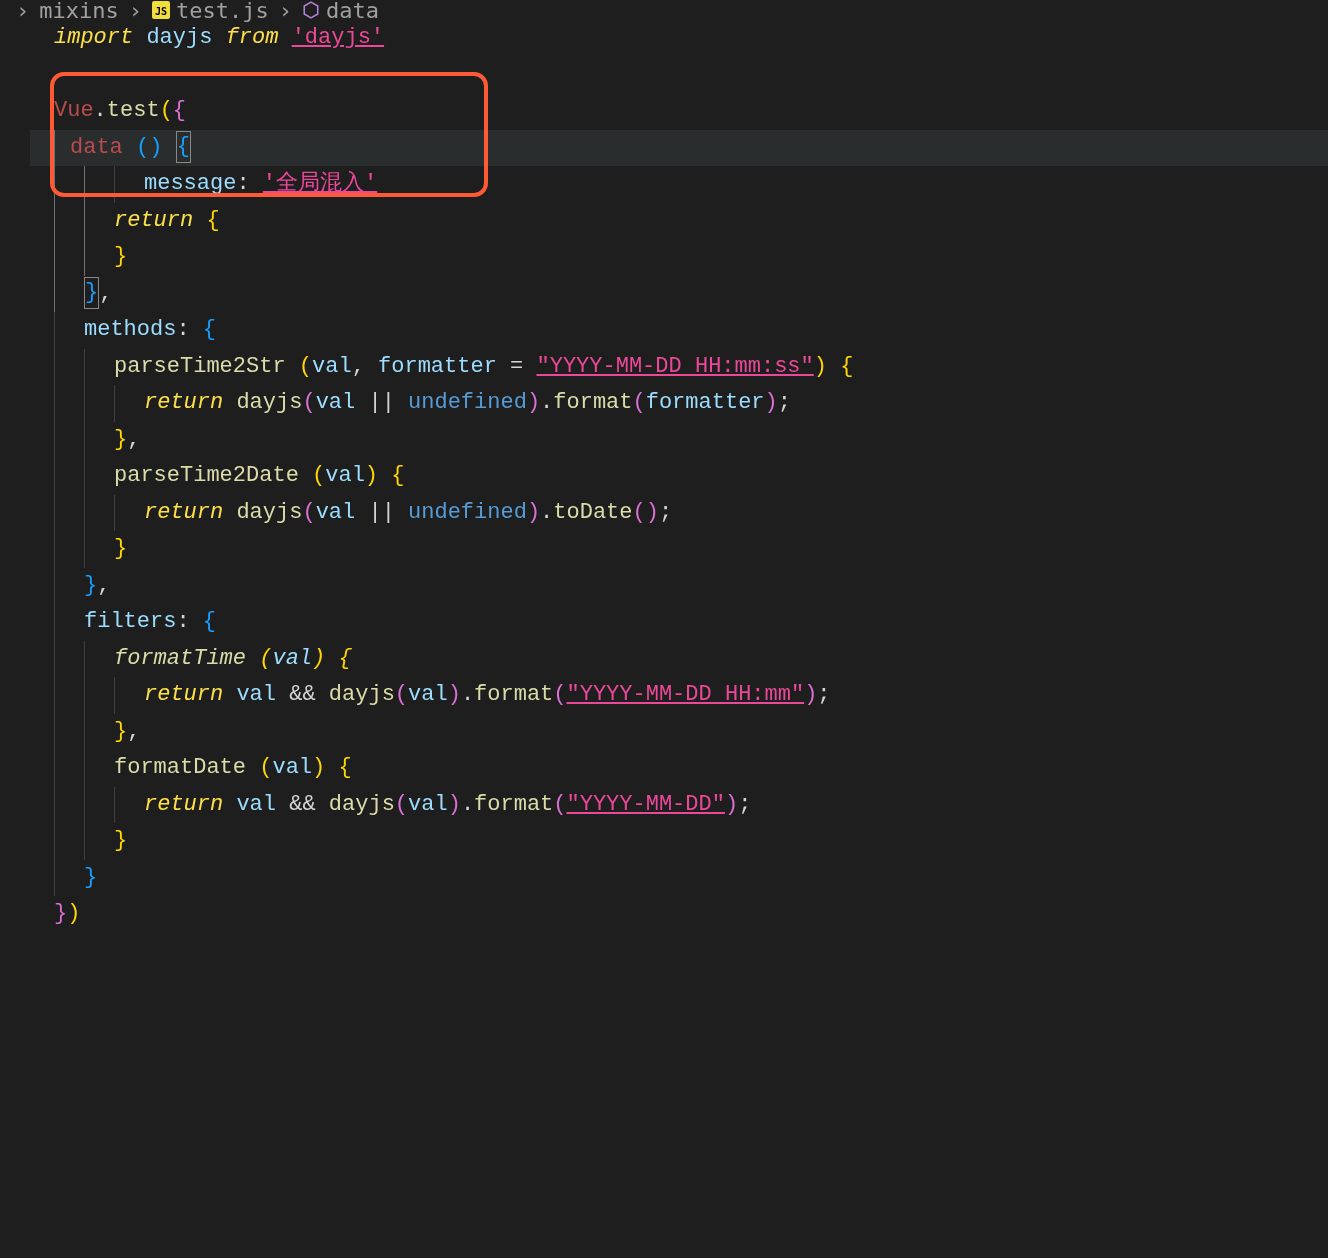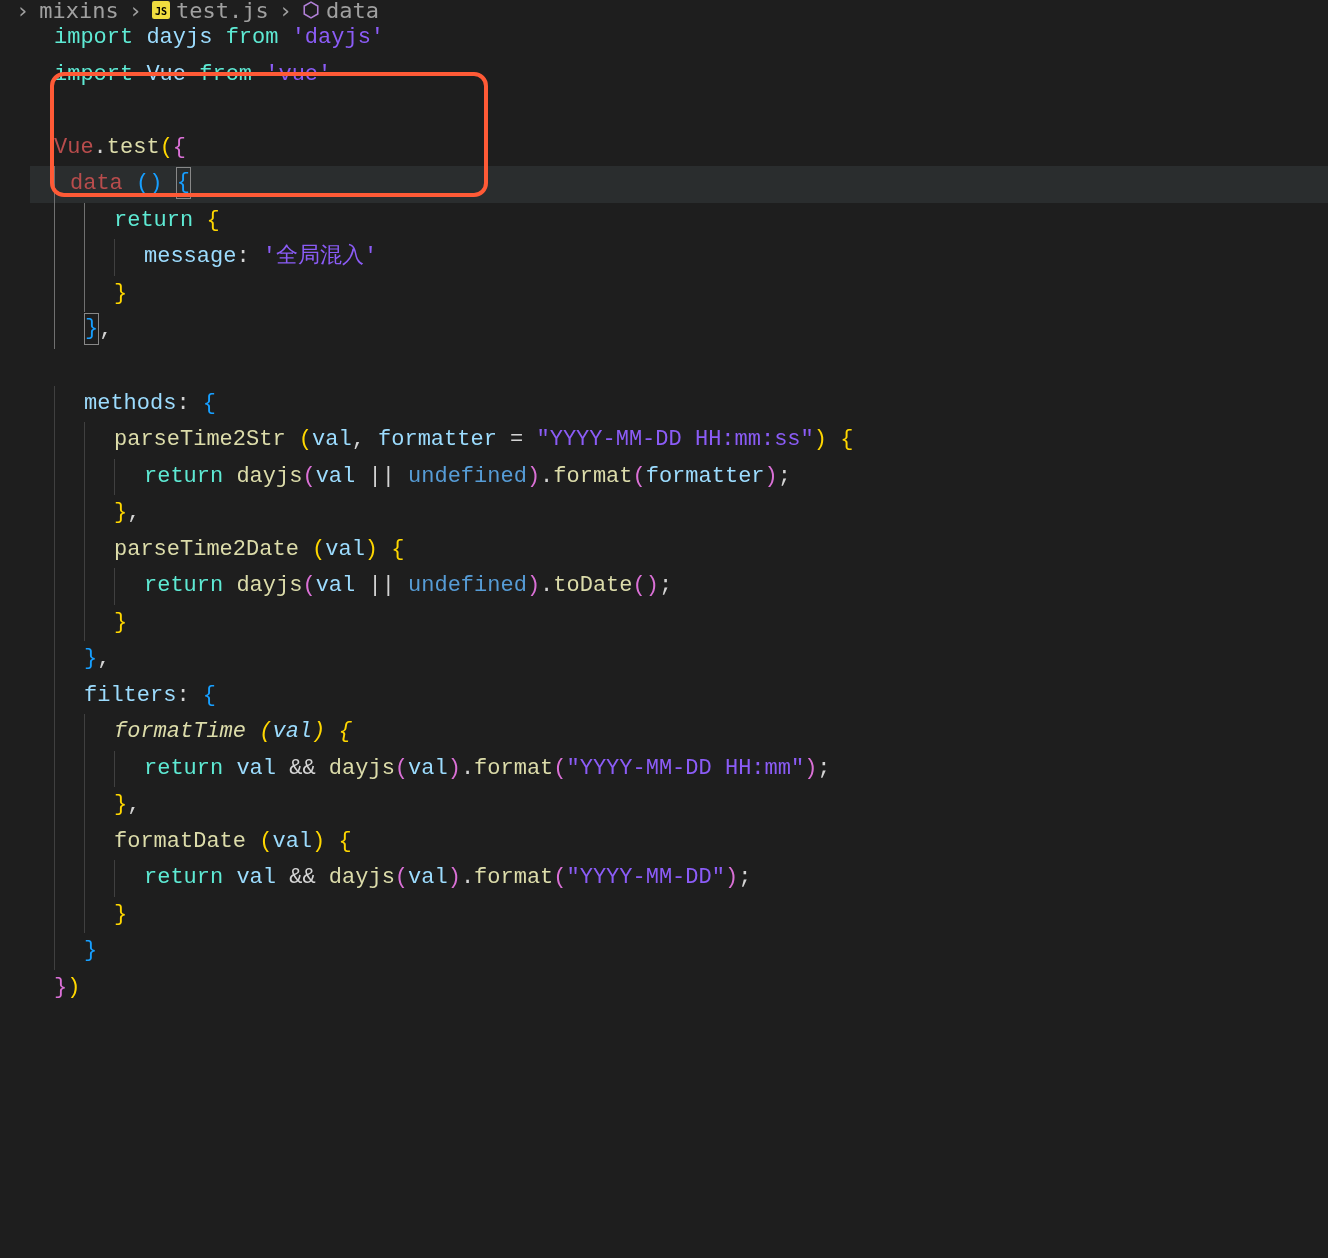--- a/index.html
+++ b/index.html
@@ -70,23 +70,23 @@
   }
   .indent-guide.active { background: #707070; }
   .bracket-box {
     display: inline-block;
     border: 1px solid #888;
     line-height: 30px;
     height: 32px;
     vertical-align: middle;
   }
   
-  .tk-kw { color: #5eead4; }
+  .tk-kw { color: #fde047; font-style: italic; }
   .tk-var { color: #9cdcfe; }
-  .tk-str { color: #8b5cf6; }
+  .tk-str { color: #ec4899; text-decoration: underline; }
   .tk-fn { color: #dcdcaa; }
   .tk-comment { color: #6a9955; }
   .tk-op { color: #d4d4d4; }
   .tk-brace-y { color: #ffd700; }
   .tk-brace-p { color: #da70d6; }
   .tk-brace-b { color: #179fff; }
   .tk-prop { color: #9cdcfe; }
   .tk-const { color: #569cd6; }
   .tk-param { color: #9cdcfe; }
   .dim-red { color: #b84c4c; }
@@ -141,29 +141,28 @@
       <div class="ln"></div>
       <div class="ln"></div>
       <div class="ln"></div>
       <div class="ln"></div>
       <div class="ln"></div>
       <div class="ln"></div>
     </div>
   <div class="code" id="code">
     <div class="highlight-box" id="hlbox" style="left: 20px; top: 52px; width: 438px; height: 125px;"></div>
   <div class="line" style="padding-left: 24px;"><span class="tk-kw">import</span><span> </span><span class="tk-var">dayjs</span><span> </span><span class="tk-kw">from</span><span> </span><span class="tk-str">'dayjs'</span></div>
-      <div class="line" style="padding-left: 24px;"><span class="tk-kw">import</span><span> </span><span class="tk-var">Vue</span><span> </span><span class="tk-kw">from</span><span> </span><span class="tk-str">'vue'</span></div>
       <div class="line" style="padding-left: 24px;"><span></span></div>
       <div class="line" style="padding-left: 24px;"><span class="dim-red">Vue</span><span class="tk-op">.</span><span class="tk-fn">test</span><span class="tk-brace-y">(</span><span class="tk-brace-p">{</span></div>
       <div class="line hl" style="padding-left: 40px;"><span class="indent-guide active" style="left: 24px;"></span><span class="dim-red">data</span><span> </span><span class="tk-brace-b">(</span><span class="tk-brace-b">)</span><span> </span><span class="tk-brace-b bracket-box">{</span></div>
+      <div class="line" style="padding-left: 114px;"><span class="indent-guide active" style="left: 24px;"></span><span class="indent-guide active" style="left: 54px;"></span><span class="indent-guide" style="left: 84px;"></span><span class="tk-prop">message</span><span>: </span><span class="tk-str">'全局混入'</span></div>
       <div class="line" style="padding-left: 84px;"><span class="indent-guide active" style="left: 24px;"></span><span class="indent-guide active" style="left: 54px;"></span><span class="tk-kw">return</span><span> </span><span class="tk-brace-y">{</span></div>
-      <div class="line" style="padding-left: 114px;"><span class="indent-guide active" style="left: 24px;"></span><span class="indent-guide active" style="left: 54px;"></span><span class="indent-guide" style="left: 84px;"></span><span class="tk-prop">message</span><span>: </span><span class="tk-str">'全局混入'</span></div>
       <div class="line" style="padding-left: 84px;"><span class="indent-guide active" style="left: 24px;"></span><span class="indent-guide active" style="left: 54px;"></span><span class="tk-brace-y">}</span></div>
       <div class="line" style="padding-left: 54px;"><span class="indent-guide active" style="left: 24px;"></span><span class="tk-brace-b bracket-box">}</span><span>,</span></div>
-      <div class="line" style="padding-left: 54px; margin-top: 37px;"><span class="indent-guide" style="left: 24px;"></span><span class="tk-prop">methods</span><span>: </span><span class="tk-brace-b">{</span></div>
+      <div class="line" style="padding-left: 54px;"><span class="indent-guide" style="left: 24px;"></span><span class="tk-prop">methods</span><span>: </span><span class="tk-brace-b">{</span></div>
       <div class="line" style="padding-left: 84px;"><span class="indent-guide" style="left: 24px;"></span><span class="indent-guide" style="left: 54px;"></span><span class="tk-fn">parseTime2Str</span><span> </span><span class="tk-brace-y">(</span><span class="tk-param">val</span><span>, </span><span class="tk-param">formatter</span><span> = </span><span class="tk-str">"YYYY-MM-DD HH:mm:ss"</span><span class="tk-brace-y">)</span><span> </span><span class="tk-brace-y">{</span></div>
       <div class="line" style="padding-left: 114px;"><span class="indent-guide" style="left: 24px;"></span><span class="indent-guide" style="left: 54px;"></span><span class="indent-guide" style="left: 84px;"></span><span class="tk-kw">return</span><span> </span><span class="tk-fn">dayjs</span><span class="tk-brace-p">(</span><span class="tk-param">val</span><span> </span><span class="tk-op">||</span><span> </span><span class="tk-const">undefined</span><span class="tk-brace-p">)</span><span>.</span><span class="tk-fn">format</span><span class="tk-brace-p">(</span><span class="tk-param">formatter</span><span class="tk-brace-p">)</span><span>;</span></div>
       <div class="line" style="padding-left: 84px;"><span class="indent-guide" style="left: 24px;"></span><span class="indent-guide" style="left: 54px;"></span><span class="tk-brace-y">}</span><span>,</span></div>
       <div class="line" style="padding-left: 84px;"><span class="indent-guide" style="left: 24px;"></span><span class="indent-guide" style="left: 54px;"></span><span class="tk-fn">parseTime2Date</span><span> </span><span class="tk-brace-y">(</span><span class="tk-param">val</span><span class="tk-brace-y">)</span><span> </span><span class="tk-brace-y">{</span></div>
       <div class="line" style="padding-left: 114px;"><span class="indent-guide" style="left: 24px;"></span><span class="indent-guide" style="left: 54px;"></span><span class="indent-guide" style="left: 84px;"></span><span class="tk-kw">return</span><span> </span><span class="tk-fn">dayjs</span><span class="tk-brace-p">(</span><span class="tk-param">val</span><span> </span><span class="tk-op">||</span><span> </span><span class="tk-const">undefined</span><span class="tk-brace-p">)</span><span>.</span><span class="tk-fn">toDate</span><span class="tk-brace-p">(</span><span class="tk-brace-p">)</span><span>;</span></div>
       <div class="line" style="padding-left: 84px;"><span class="indent-guide" style="left: 24px;"></span><span class="indent-guide" style="left: 54px;"></span><span class="tk-brace-y">}</span></div>
       <div class="line" style="padding-left: 54px;"><span class="indent-guide" style="left: 24px;"></span><span class="tk-brace-b">}</span><span>,</span></div>
       <div class="line" style="padding-left: 54px;"><span class="indent-guide" style="left: 24px;"></span><span class="tk-prop">filters</span><span>: </span><span class="tk-brace-b">{</span></div>
       <div class="line" style="padding-left: 84px; font-style: italic;"><span class="indent-guide" style="left: 24px;"></span><span class="indent-guide" style="left: 54px;"></span><span class="tk-fn">formatTime</span><span> </span><span class="tk-brace-y">(</span><span class="tk-param">val</span><span class="tk-brace-y">)</span><span> </span><span class="tk-brace-y">{</span></div>
       <div class="line" style="padding-left: 114px;"><span class="indent-guide" style="left: 24px;"></span><span class="indent-guide" style="left: 54px;"></span><span class="indent-guide" style="left: 84px;"></span><span class="tk-kw">return</span><span> </span><span class="tk-param">val</span><span> </span><span class="tk-op">&amp;&amp;</span><span> </span><span class="tk-fn">dayjs</span><span class="tk-brace-p">(</span><span class="tk-param">val</span><span class="tk-brace-p">)</span><span>.</span><span class="tk-fn">format</span><span class="tk-brace-p">(</span><span class="tk-str">"YYYY-MM-DD HH:mm"</span><span class="tk-brace-p">)</span><span>;</span></div>

